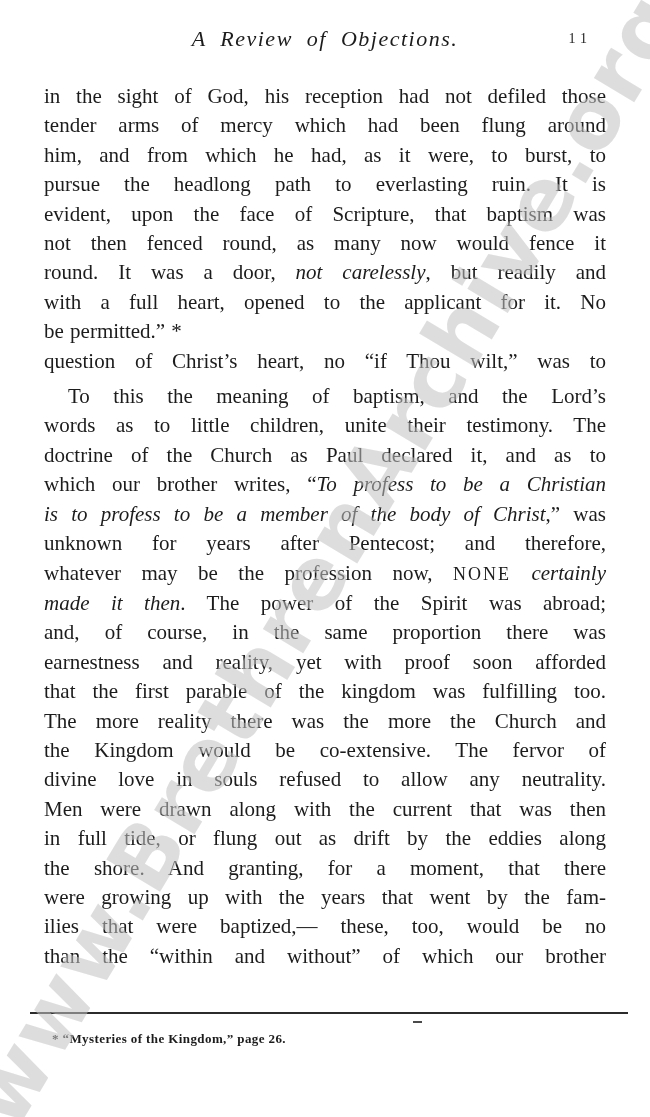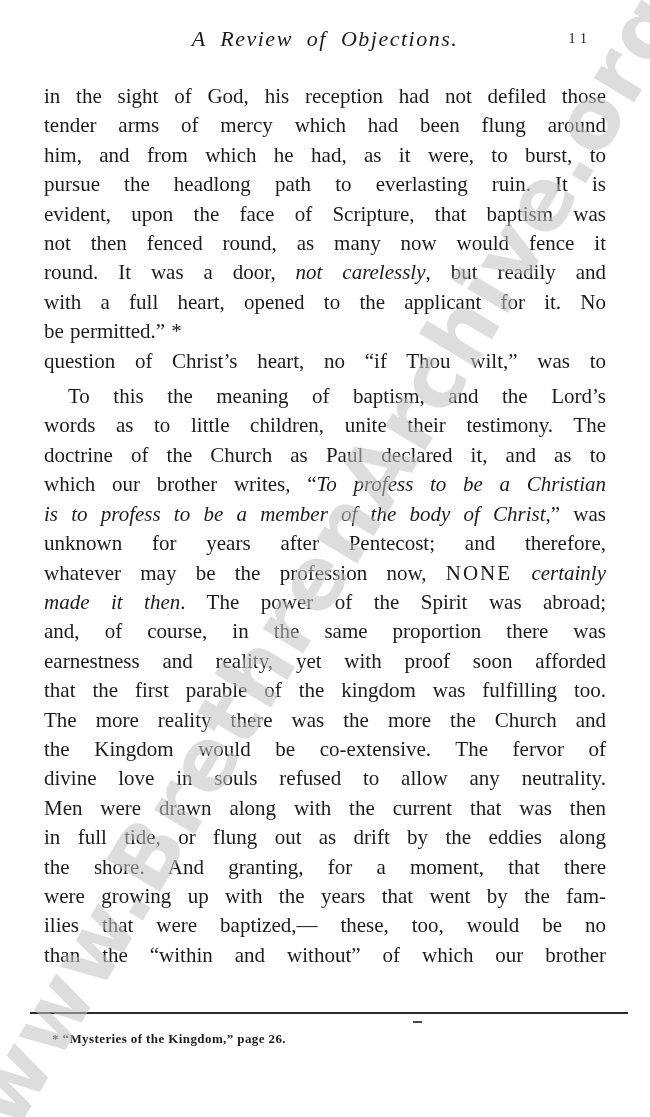--- a/index.html
+++ b/index.html
@@ -35,21 +35,21 @@
   .para{margin:6px;}
   .line{
     text-align:justify;
     text-align-last:justify;
     -moz-text-align-last:justify;
     word-spacing:1px;
   }
   .line.flush{text-align-last:left;-moz-text-align-last:left;}
   .line.indent{padding-left:24px;font-family:Liberation Serif, serif;}
   .i{font-style:italic;}
-  .sc{font-size:21px;letter-spacing:2px;}
+  .sc{font-size:18px;letter-spacing:2px;}
   .footnote-rule{
     position:absolute;top:1012px;left:30px;width:598px;
     border-top:2px solid #2b2b2b;
     z-index:2;
   }
   .scan-dash{
     position:absolute;top:1021px;left:413px;width:9px;height:2px;
     background:#4a4a4a;z-index:2;
   }
   .footnote{

